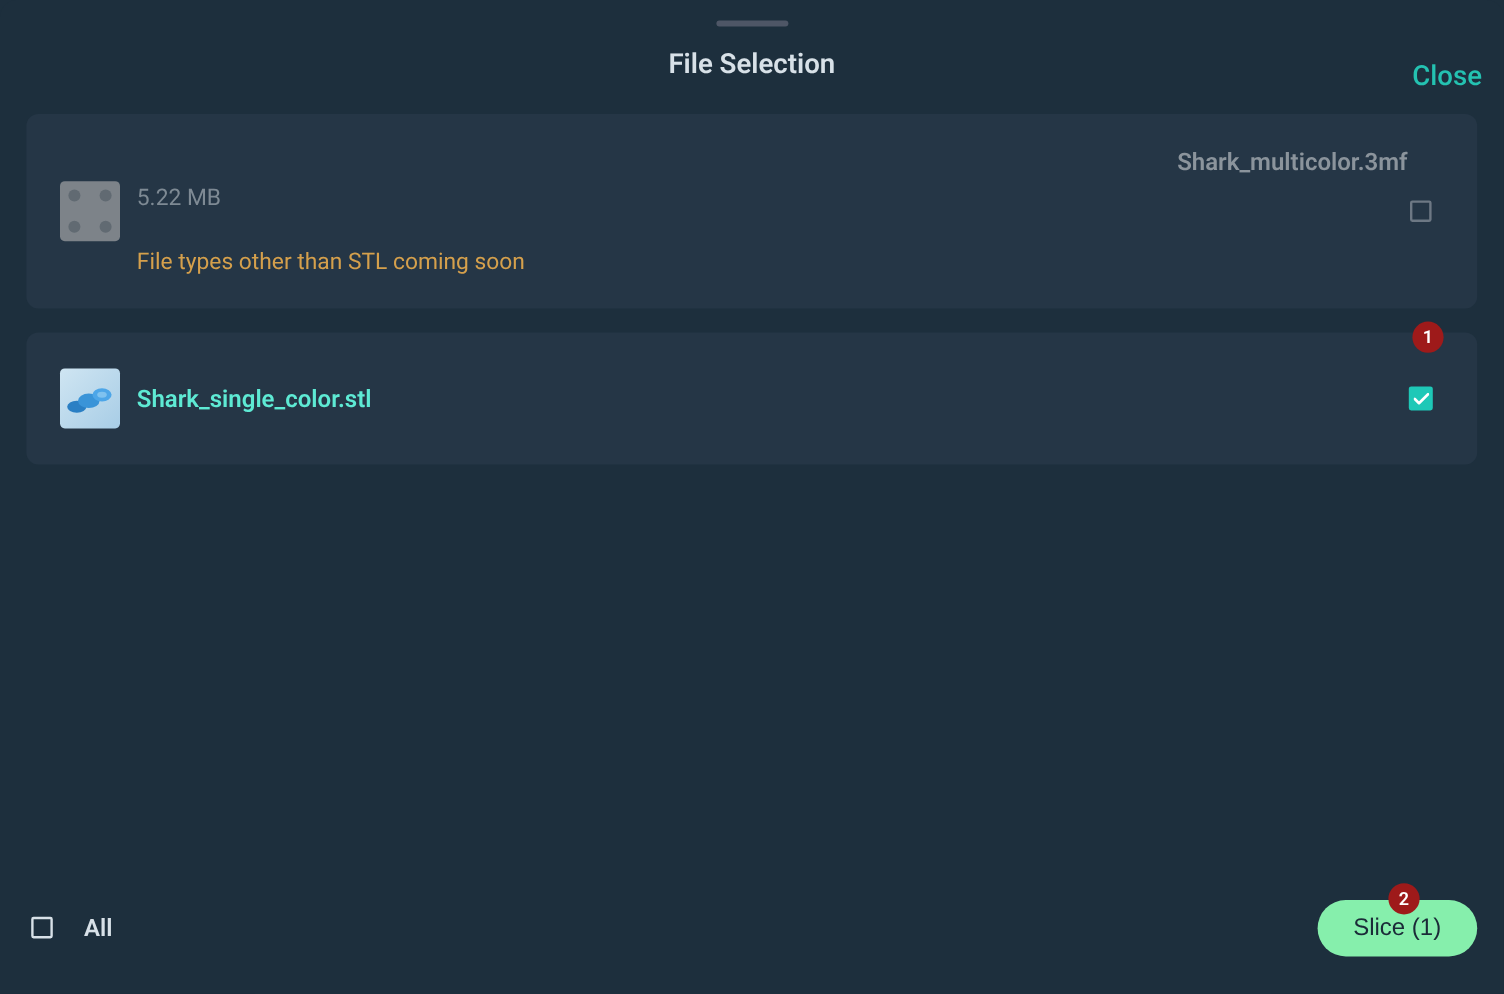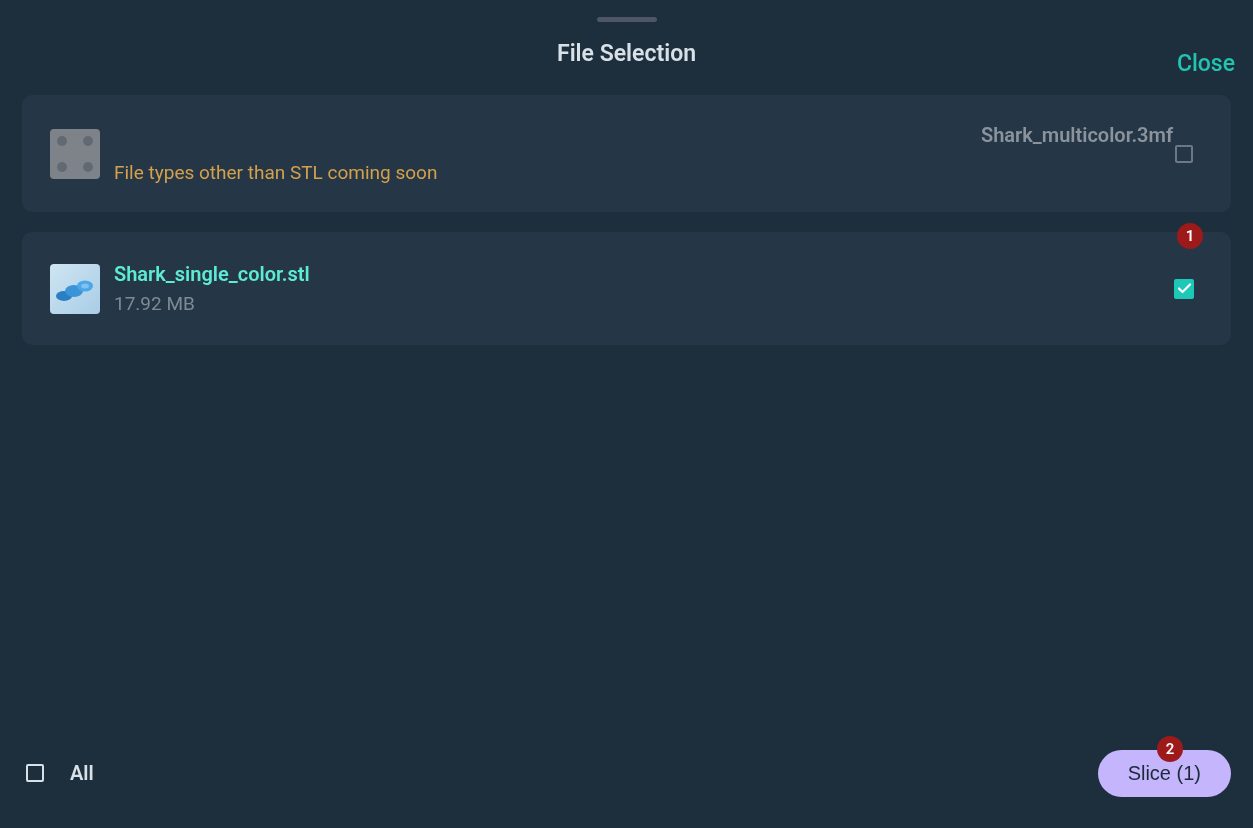--- a/index.html
+++ b/index.html
@@ -117,21 +117,21 @@
       font-size: 20px;
       font-weight: 600;
     }
     .file-size {
       color: #7e8a94;
       font-size: 19px;
     }
     .file-warning {
       color: #d5a04c;
       font-size: 19px;
-      margin-top: 8px;
+      margin-top: 24px;
     }
     .file-row.disabled .file-name {
       color: #8b949c;
       text-align: right;
     }
     .check-slot {
       width: 22px;
       display: flex;
       justify-content: center;
     }
@@ -175,21 +175,21 @@
       height: 18px;
       border: 2.5px solid #d8e1e8;
       border-radius: 2px;
     }
     .all-label {
       color: #d8e1e8;
       font-size: 20px;
       font-weight: 600;
     }
     .slice-btn {
-      background: #c4b5fd;
+      background: #86efac;
       color: #1b2b38;
       border: none;
       border-radius: 24px;
       padding: 12px 30px;
       font-size: 20px;
       font-weight: 500;
       cursor: pointer;
       position: relative;
     }
     .badge {
@@ -230,39 +230,39 @@
 
   <div class="file-list">
 
     <div class="file-row disabled">
       <div class="thumb placeholder">
         <span class="dot1"></span>
           <span class="dot2"></span>
       </div>
       <div class="file-info">
         <div class="file-name">Shark_multicolor.3mf</div>
+        <div class="file-size">5.22 MB</div>
         <div class="file-warning">File types other than STL coming soon</div>
       </div>
       <div class="check-slot">
         <div class="checkbox-empty"></div>
       </div>
     </div>
 
     <div class="file-row compact" style="position:relative;">
       <div class="thumb stl">
         <svg viewBox="0 0 42 30">
           <ellipse cx="10" cy="22" rx="8" ry="5" fill="#2a7fc4"></ellipse>
           <ellipse cx="20" cy="17" rx="9" ry="6" fill="#3a94d8"></ellipse>
           <ellipse cx="31" cy="12" rx="8" ry="5.5" fill="#4da6e8"></ellipse>
           <ellipse cx="31" cy="12" rx="4" ry="2.5" fill="#7fc2ef"></ellipse>
         </svg>
       </div>
       <div class="file-info">
         <div class="file-name">Shark_single_color.stl</div>
-        <div class="file-size">17.92 MB</div>
       </div>
       <div class="check-slot">
         <div class="checkbox-checked">
           <svg viewBox="0 0 13 11">
               <path d="M1 5.5 L4.5 9 L12 1.5" stroke="#fff" stroke-width="2.2" fill="none" stroke-linecap="round" stroke-linejoin="round"></path>
             </svg>
         </div>
       </div>
       <div class="badge badge-1">1</div>
     </div>

